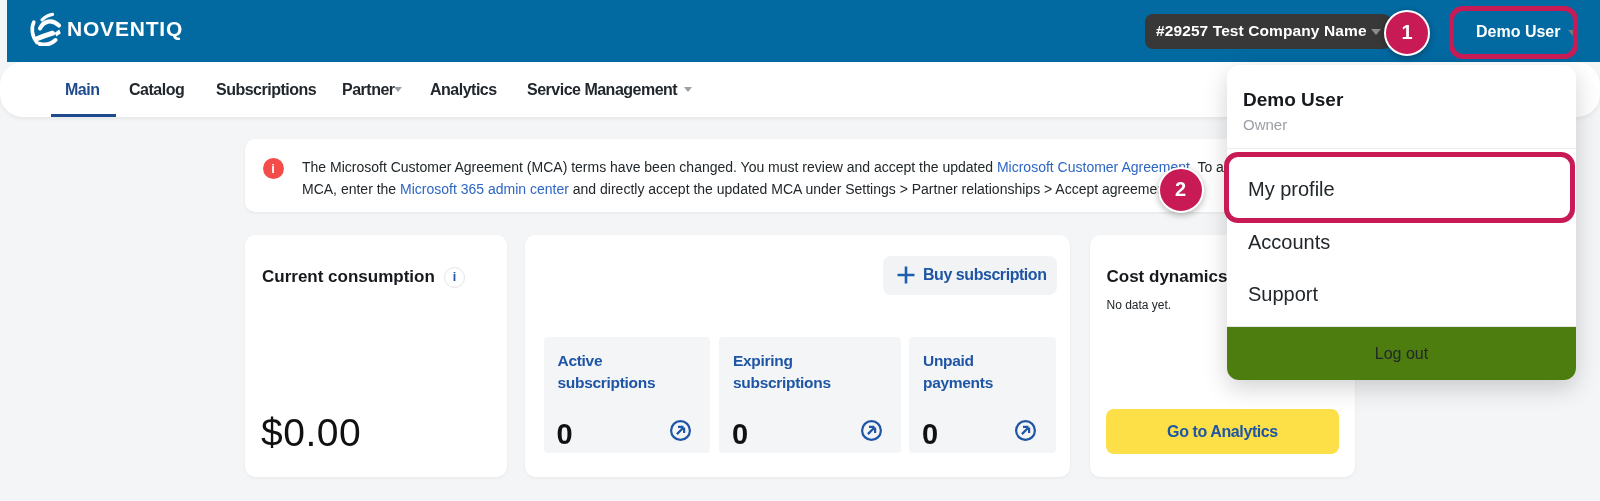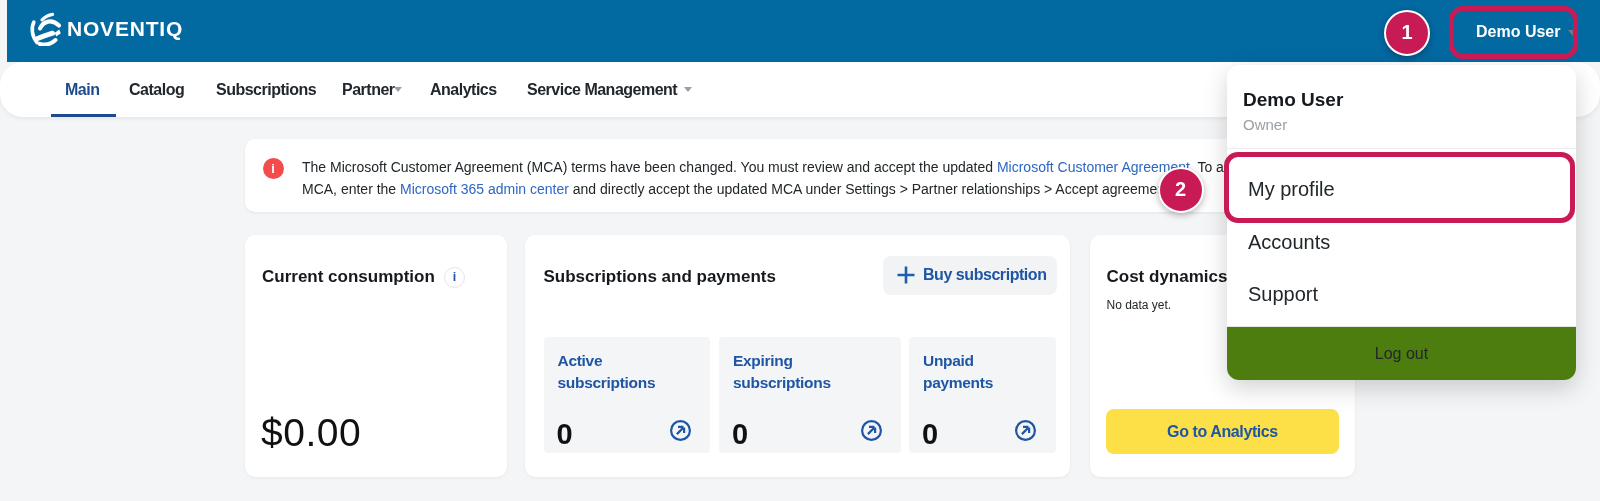--- a/index.html
+++ b/index.html
@@ -75,20 +75,24 @@
     <g stroke="#fff" fill="none" stroke-linecap="round">
       <path d="M13 7.8 Q17.5 3.4 23.5 2.4" stroke-width="3.2"></path>
       <path d="M11 16.3 C14.5 9 23 6.6 30 13.6" stroke-width="4.2"></path>
       <path d="M8 26.8 C13 24.7 18.5 22.8 23.5 21.2" stroke-width="5"></path>
       <path d="M4.8 10.2 C2.2 15.5 2.6 24.5 8 30.5" stroke-width="3.6"></path>
       <path d="M10.5 31.8 C16 33.5 22 32.3 26.5 28" stroke-width="4"></path>
     </g>
     <path d="M25.8 20.8 L30.2 17.6 L31.8 21.2 L27.2 24.6 Z" fill="#fff"></path>
     <text x="38" y="24.2" font-family="Liberation Sans" font-size="21" font-weight="bold" letter-spacing="0.8" fill="#fff">NOVENTIQ</text>
   </svg>
+  <div id="pill" class="abs">
+      <span class="txt">#29257 Test Company Name</span>
+      <span class="caret"></span>
+    </div>
   <div id="duser" class="abs">Demo User<span class="caret"></span></div>
 </div>
 
 <div id="nav" class="abs">
   <span class="navitem active" style="left:65px">Main</span>
   <span class="navitem" style="left:129px">Catalog</span>
   <span class="navitem" style="left:216px">Subscriptions</span>
   <span class="navitem" style="left:342px">Partner</span>
   <span class="ncaret" style="left:394px"></span>
   <span class="navitem" style="left:430px">Analytics</span>
@@ -105,21 +109,20 @@
   </div>
 </div>
 
 <div id="card1" class="card abs">
   <span class="cardtitle" style="left:17px">Current consumption</span>
   <div id="iicon">i</div>
   <div id="amount">$0.00</div>
 </div>
 
 <div id="card2" class="card abs">
-  <span class="cardtitle" style="left:18.5px">Subscriptions and payments</span>
   <div id="buybtn">
     <svg class="plus" viewBox="0 0 22 22">
         <path d="M11 2.5v17M2.5 11h17" stroke="#1c5fad" stroke-width="2.6" fill="none"></path>
       </svg>
     <span class="lbl">Buy subscription</span>
   </div>
   <div class="tile" style="left:18.5px;width:166px">
     <div class="tlabel">Active<br>subscriptions</div>
     <div class="tzero">0</div>
     <svg class="tarrow" style="left:126px" viewBox="0 0 21 21">

